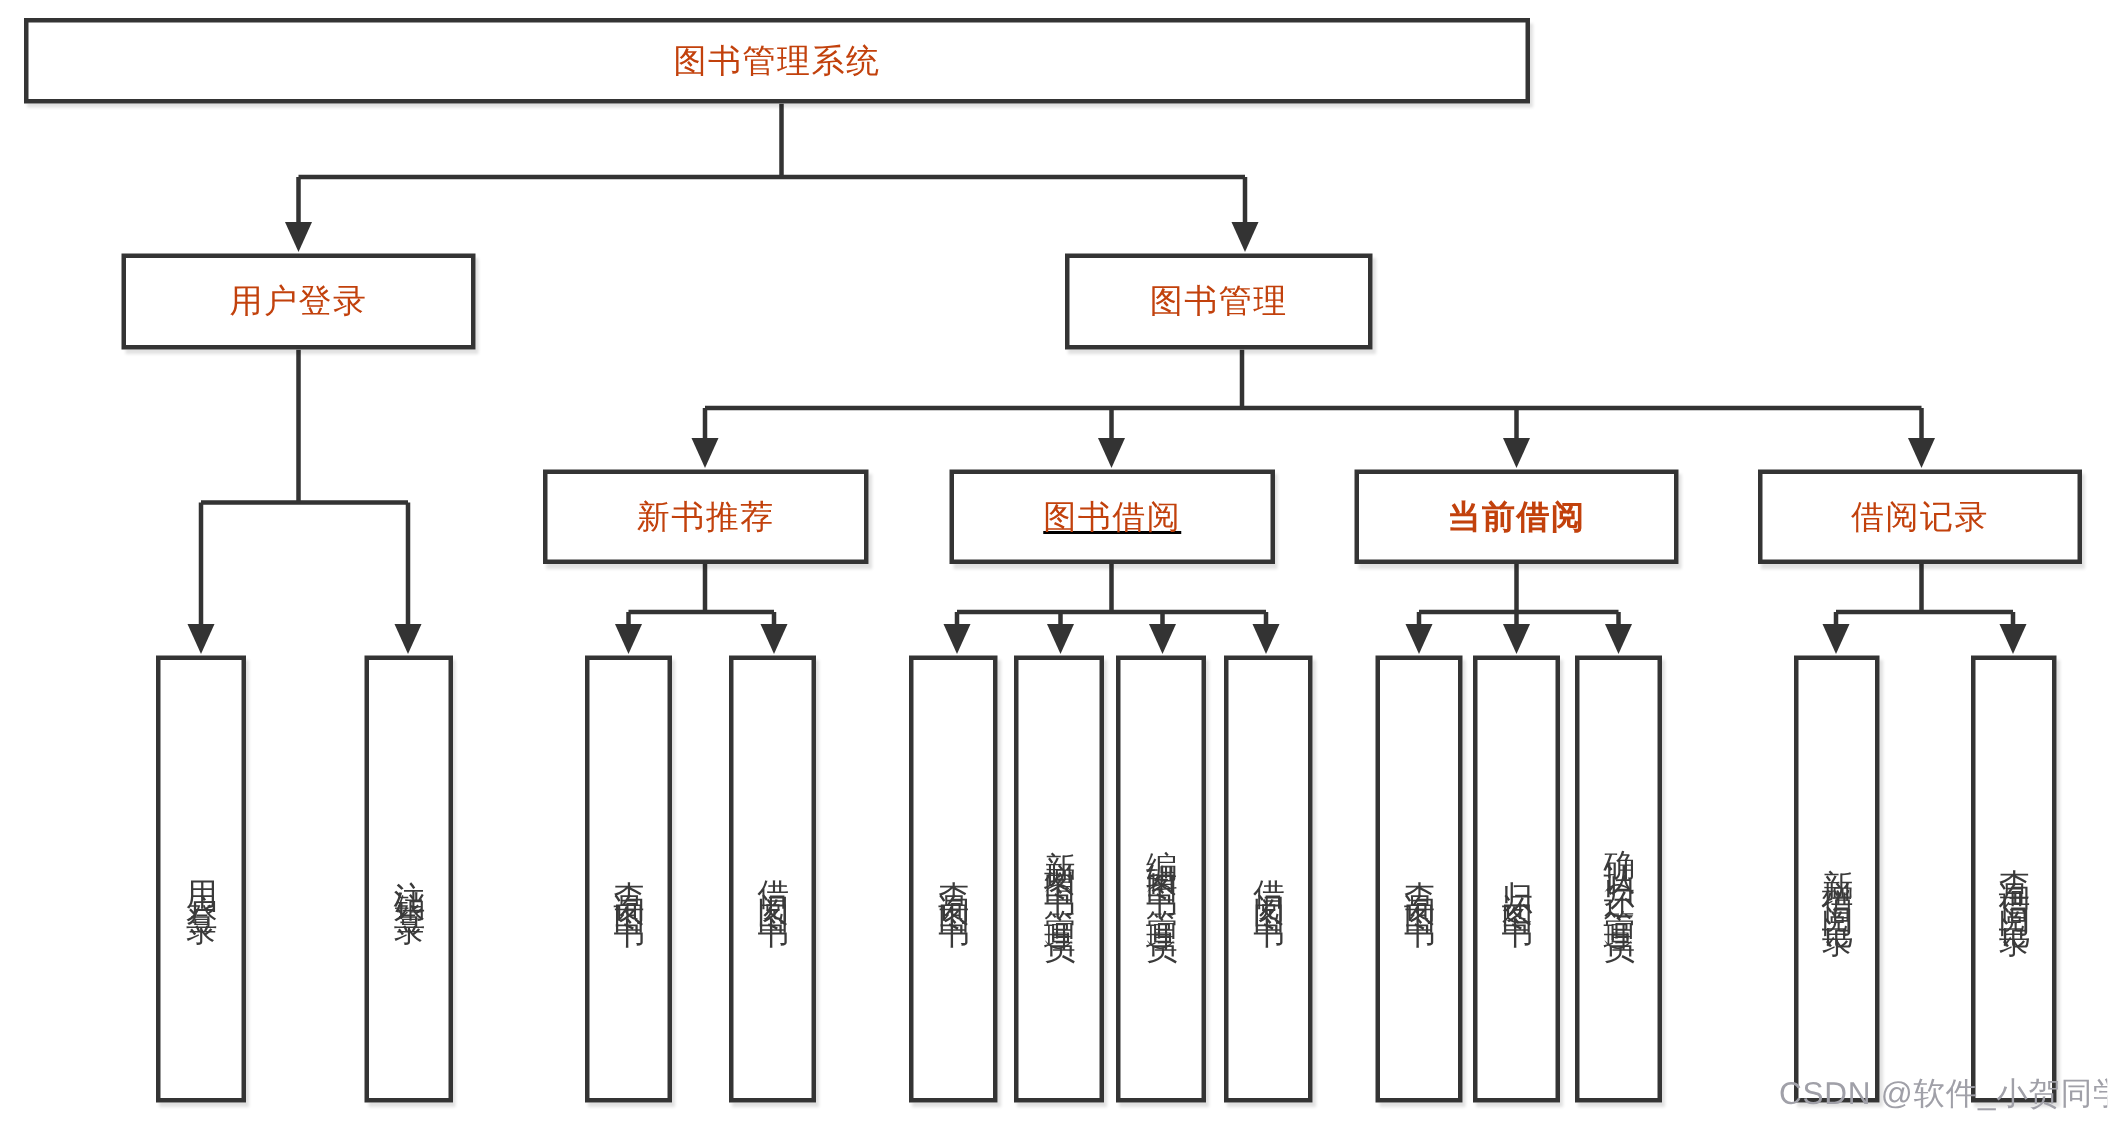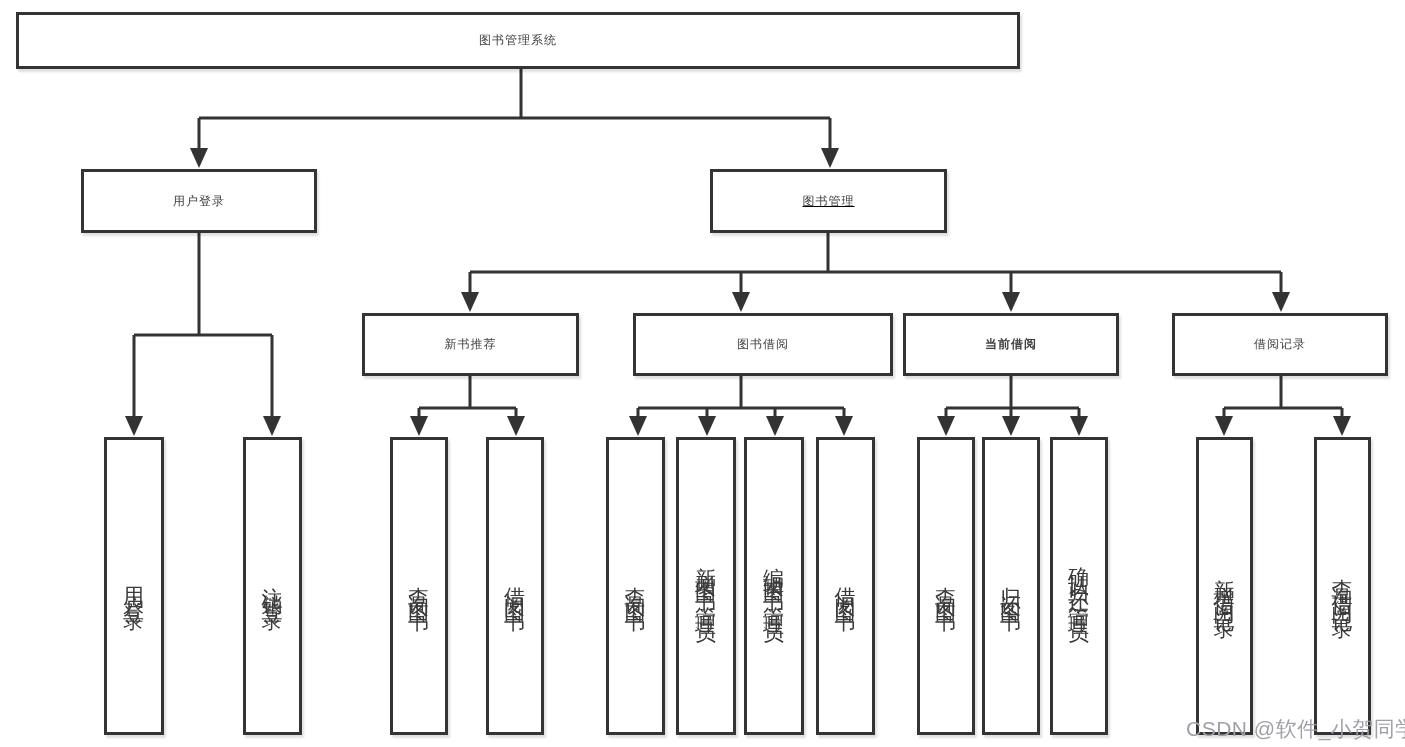--- a/index.html
+++ b/index.html
@@ -22,39 +22,39 @@
     box-sizing: border-box;
     background: #ffffff;
     border: 3px solid #343434;
     display: flex;
     align-items: center;
     justify-content: center;
     box-shadow: 2px 3px 2px rgba(0,0,0,0.12);
     z-index: 2;
   }
   .hlabel {
-    font-size: 12px;
-    color: #404040;
+    font-size: 22px;
+    color: #c2410c;
     letter-spacing: 1px;
     white-space: nowrap;
   }
   .leaf .vlabel {
     writing-mode: vertical-rl;
     text-orientation: mixed;
     font-size: 21px;
     letter-spacing: 8px;
     line-height: 1;
     color: #3a3a3a;
   }
   
   .n-root  { left: 16px;   top: 12px;  width: 1004px; height: 57px; }
   .n-l2a   { left: 81px;   top: 169px; width: 236px;  height: 64px; }
-  .n-l2b   { left: 710px;  top: 169px; width: 237px;  height: 64px; text-decoration: underline; }
+  .n-l2b   { left: 710px;  top: 169px; width: 205px;  height: 64px; }
   .n-l3a   { left: 362px;  top: 313px; width: 217px;  height: 63px; text-align: center; }
-  .n-l3b   { left: 633px;  top: 313px; width: 260px;  height: 63px; }
+  .n-l3b   { left: 633px;  top: 313px; width: 217px;  height: 63px; text-decoration: underline; }
   .n-l3c   { left: 903px;  top: 313px; width: 216px;  height: 63px; font-weight: bold; }
   .n-l3d   { left: 1172px; top: 313px; width: 216px;  height: 63px; }
   .leaf    { top: 437px; height: 298px; }
   .f1  { left: 104px;  width: 60px; }
   .f2  { left: 243px;  width: 59px; }
   .f3  { left: 390px;  width: 58px; }
   .f4  { left: 486px;  width: 58px; }
   .f5  { left: 606px;  width: 59px; }
   .f6  { left: 676px;  width: 60px; }
   .f7  { left: 744px;  width: 60px; }

